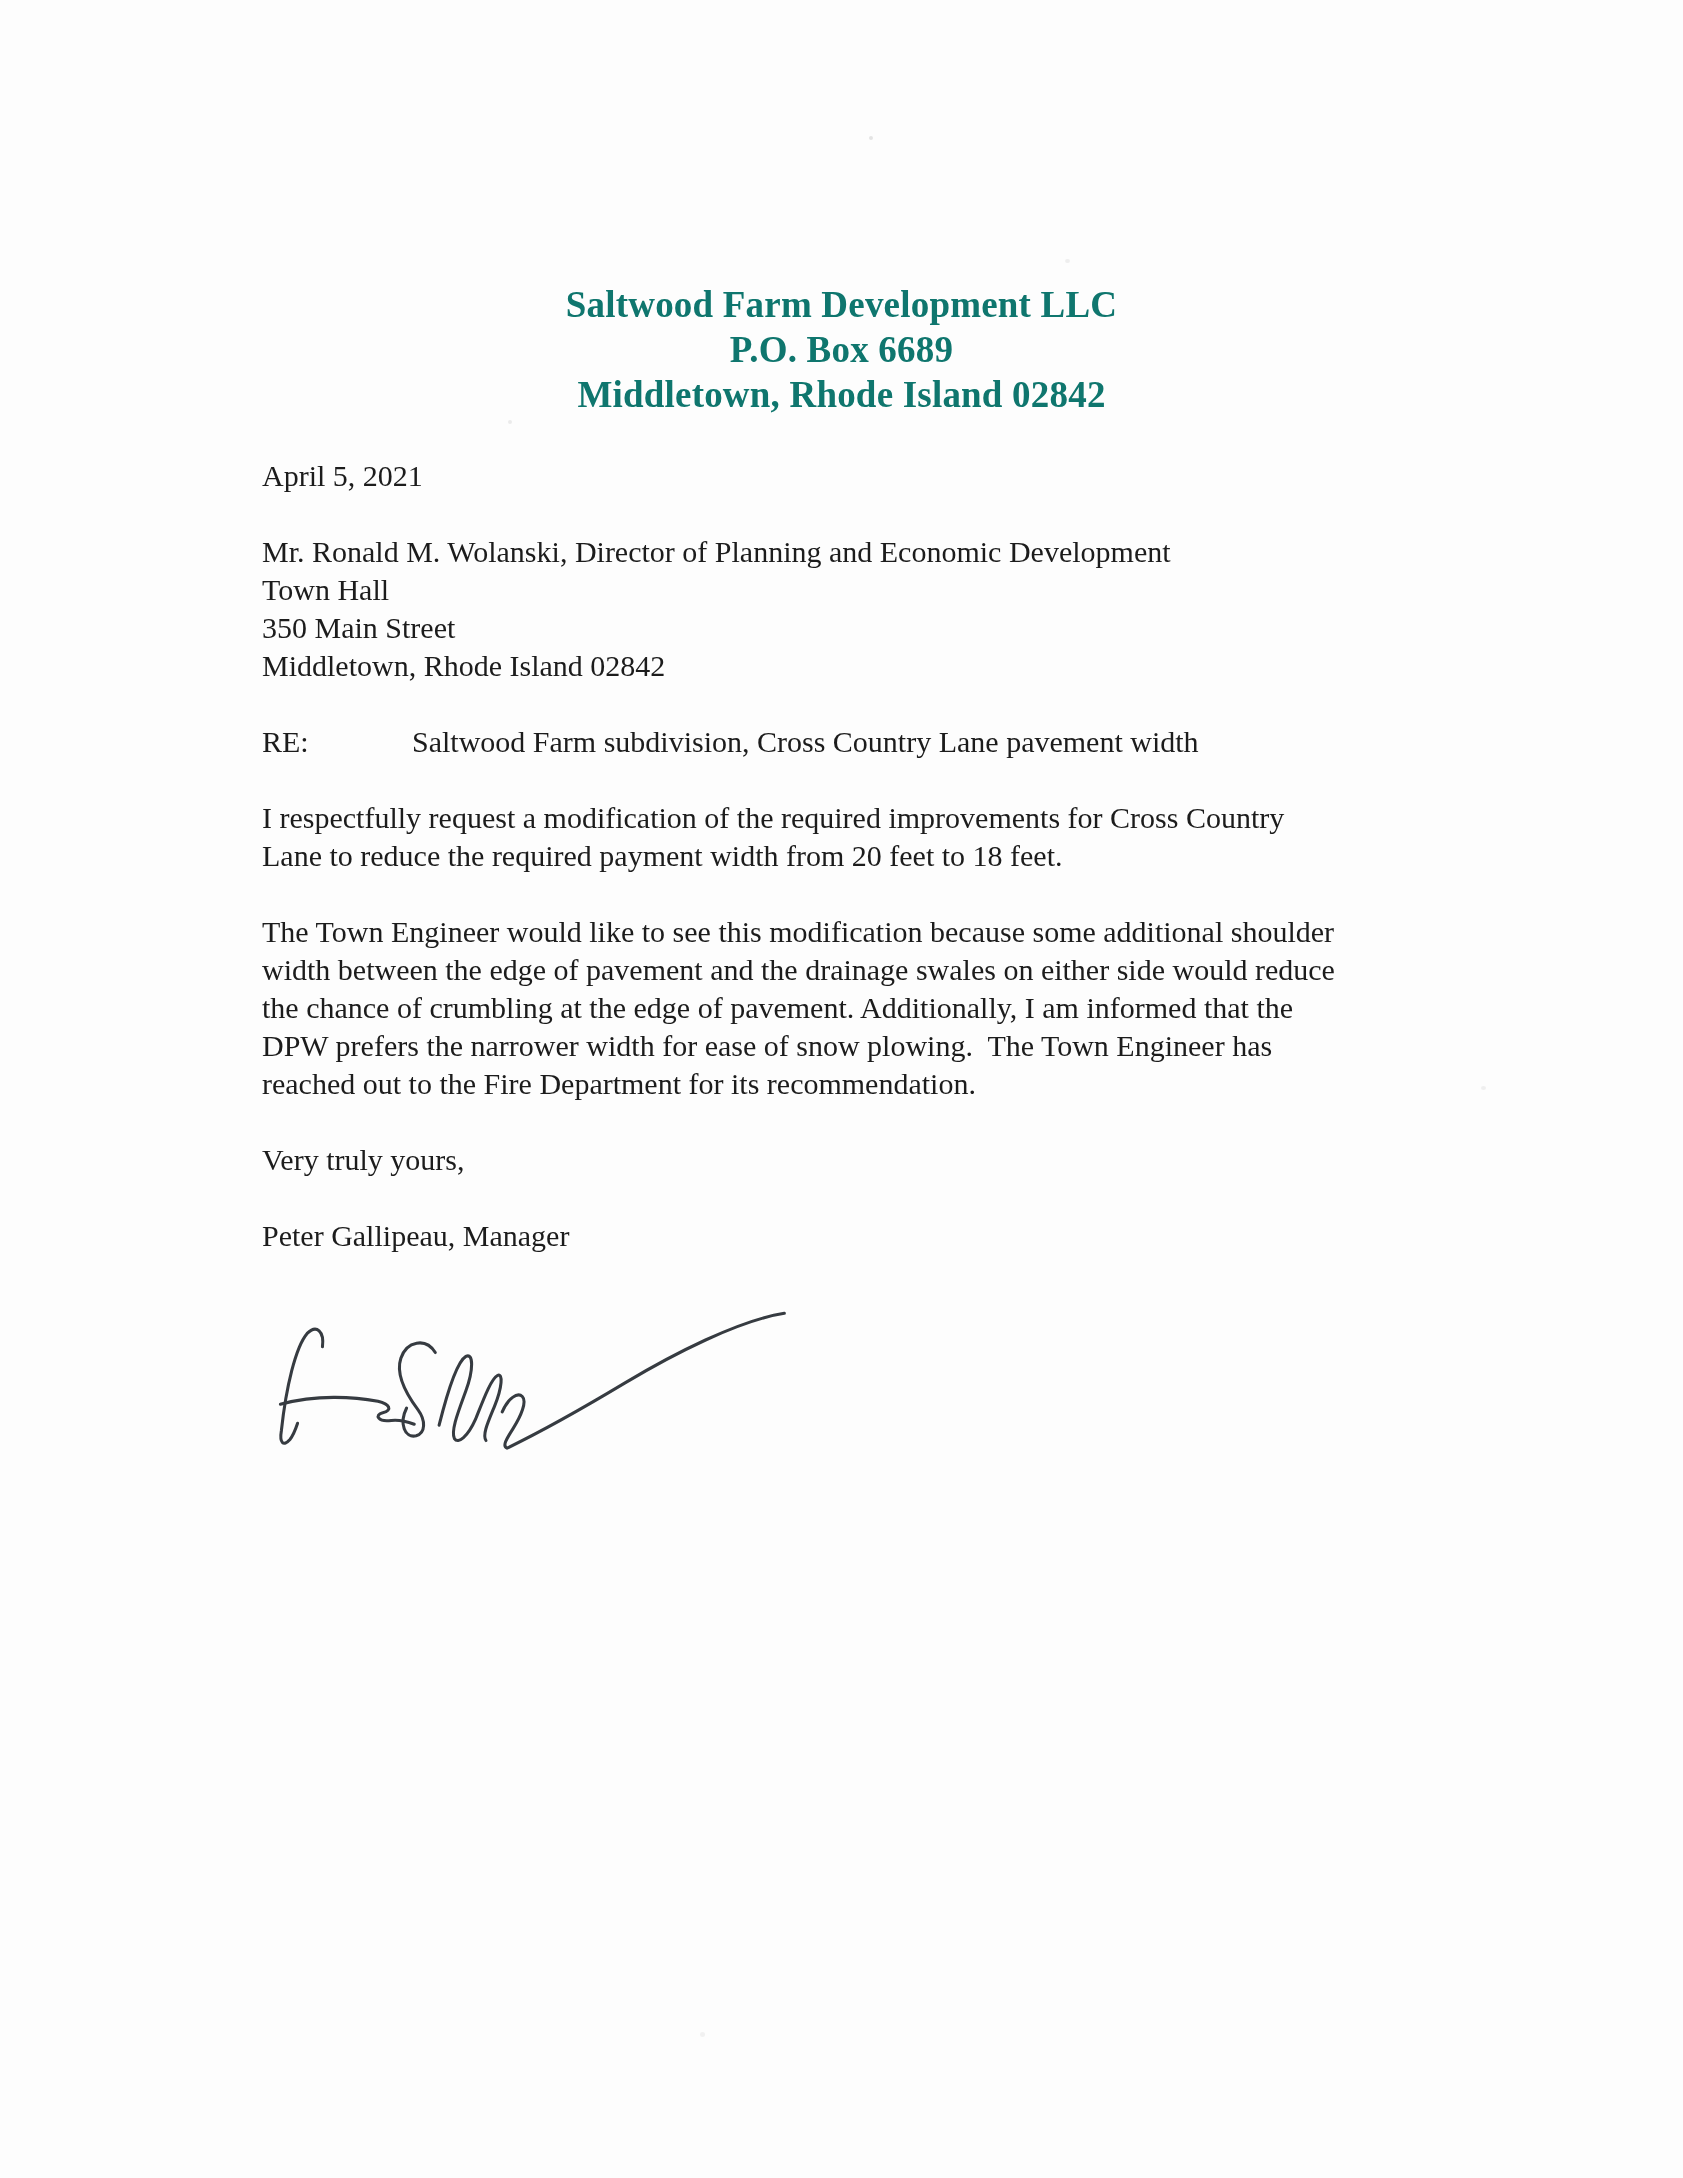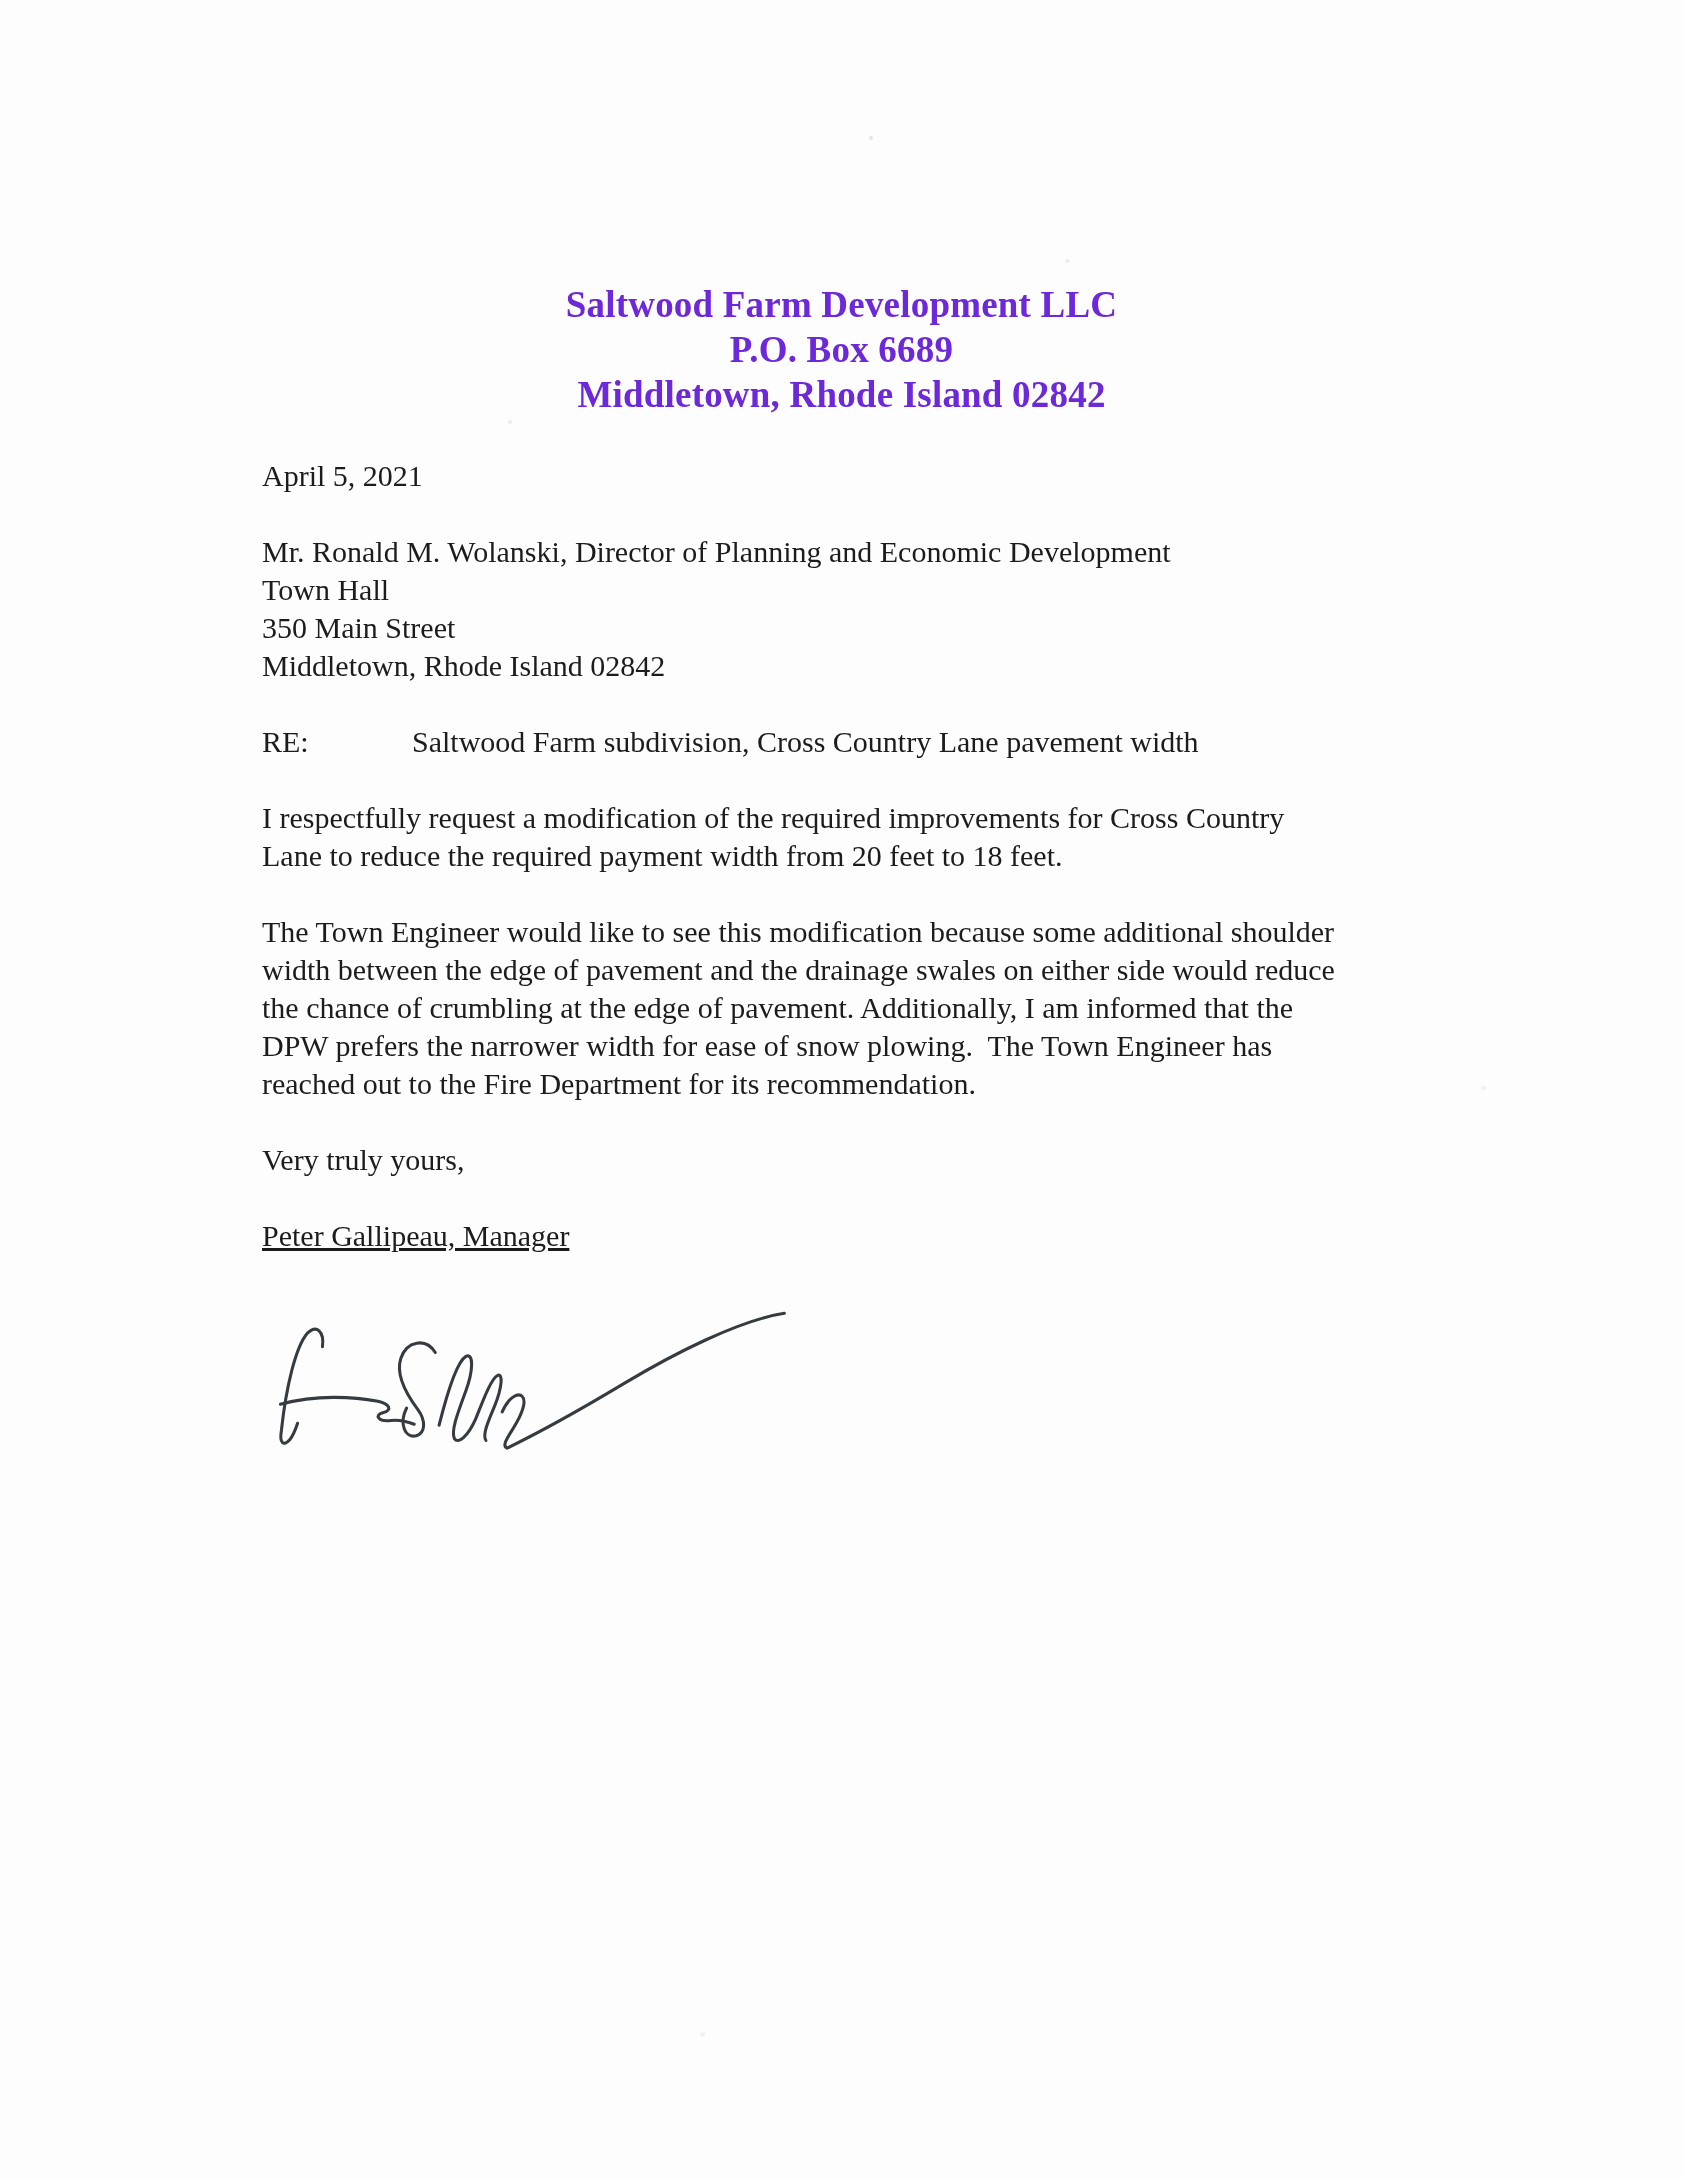--- a/index.html
+++ b/index.html
@@ -12,39 +12,39 @@
     color:#1c1c1c;
     overflow:hidden;
   }
   .letterhead{
     position:absolute;
     top:282px;left:0;width:1683px;
     text-align:center;
     font-weight:bold;
     font-size:37px;
     line-height:45px;
-    color:#6d28d9;
+    color:#0f766e;
     letter-spacing:0.2px;
   }
   .content{
     position:absolute;
     top:457px;left:262px;
     width:1257px;
     font-size:30px;
     line-height:38px;
   }
   .content p{
     margin:0 0 38px 0;
     white-space:pre-wrap;
   }
   .re-label{
     display:inline-block;
     width:150px;
   }
-  .signer{margin-top:143px;text-decoration:underline;}
+  .signer{margin-top:143px;}
   .signature{
     position:absolute;
     left:252px;top:1299px;
     width:554px;height:153px;
   }
   .signature path{
     fill:none;
     stroke:#363b41;
     stroke-width:3.2;
     stroke-linecap:round;

